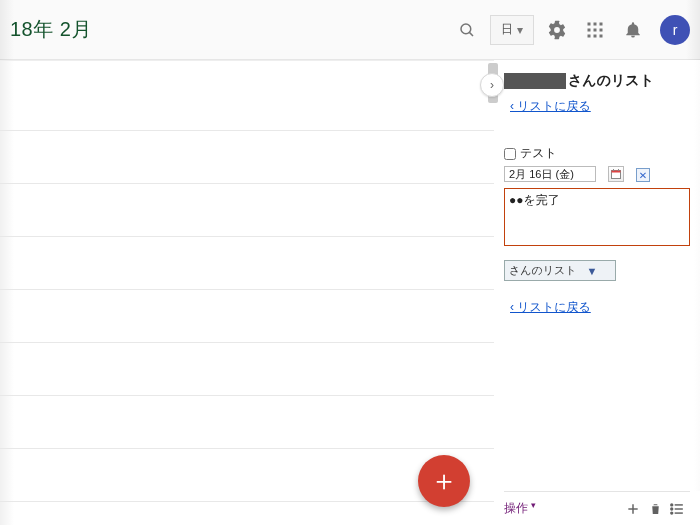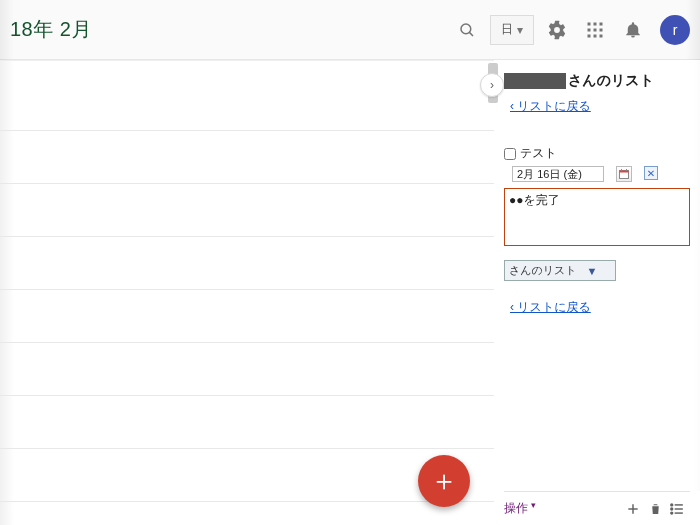--- a/index.html
+++ b/index.html
@@ -29,21 +29,21 @@
   .collapse-btn { position: absolute; left: -14px; top: 13px; width: 24px; height: 24px; border: 1px solid #d8d8d8; border-radius: 50%; background: #fff; display: flex; align-items: center; justify-content: center; font-size: 12px; color: #666; cursor: pointer; z-index: 2; box-shadow: 0 1px 2px rgba(0,0,0,.12); }
 
   .panel { position: absolute; left: 0; right: 0; top: 0; bottom: 0; padding: 10px 10px 0 10px; display: flex; flex-direction: column; }
   .list-title-row { display: flex; align-items: center; margin-bottom: 6px; margin-top:2px;}
   .name-blank { width: 62px; height: 16px; background: #555; display: inline-block; margin-right: 2px; }
   .list-title { font-size: 14px; font-weight: bold; color: #222; }
   .back-link { color: #1155cc; font-size: 12px; text-decoration: underline; cursor: pointer; margin: 2px 0 8px 6px; display: inline-block; }
   .task-title-row { display: flex; align-items: center; margin-bottom: 4px; margin-top:22px;}
   .task-title-row input[type=checkbox]{width:12px;height:12px;margin-right:4px;}
   .task-title { font-size: 12px; color: #222; }
-  .date-row { display: flex; align-items: flex-start; gap: 12px; margin-bottom: 6px; margin-left: 8px;}
+  .date-row { display: flex; align-items: flex-end; gap: 12px; margin-bottom: 6px;}
   .date-input { border: 1px solid #bbb; font-size: 11px; padding: 1px 4px; width: 92px; background: #fff; color:#222;}
   .cal-btn { width: 16px; height: 16px; border:1px solid #bbb; background:linear-gradient(#fff,#eee); display:flex;align-items:center;justify-content:center;cursor:pointer;}
   .cal-btn svg{display:block;}
   .clear-date { width: 14px; height: 14px; border:1px solid #789ecb; color:#36c; font-size:10px; display:flex;align-items:center;justify-content:center; background:#eef3fb; cursor:pointer;}
   .note-box { width: 100%; height: 58px; border: 1px solid #c2410c; font-size: 12px; padding: 3px 4px; resize: none; font-family: inherit; color:#222;}
   .move-row { margin-top: 14px; }
   .move-select { border:1px solid #9aa; background:#eef2f6; font-size:11px; padding:2px 18px 2px 4px; color:#333; position:relative; display:inline-flex; align-items:center; }
   .move-select .tri{ margin-left:10px; color:#3b5998;}
   .back-link2 { color:#1155cc; font-size:12px; text-decoration:underline; cursor:pointer; display:inline-block; margin-top:18px; margin-left:6px;}
   .panel-footer { border-top:1px solid #e4e4e4; margin-top:auto; height:34px; display:flex; align-items:center; padding:0 2px 0 0;}

